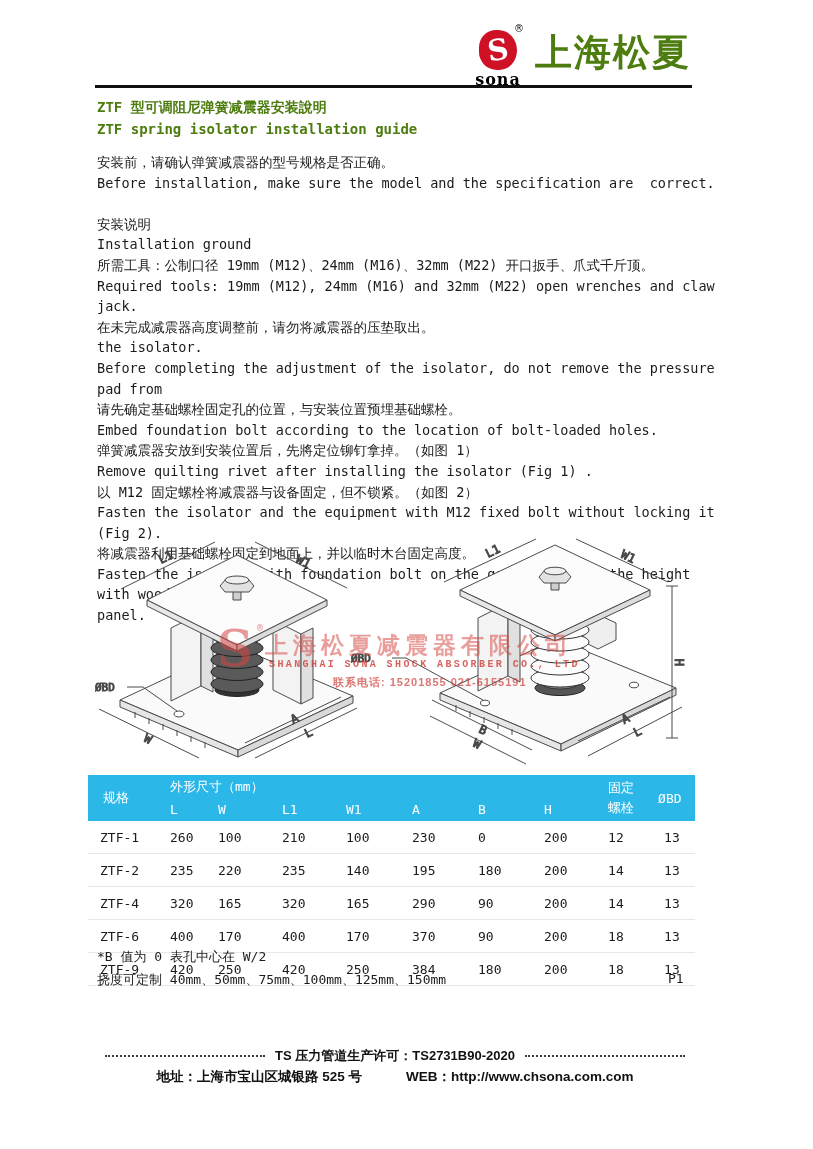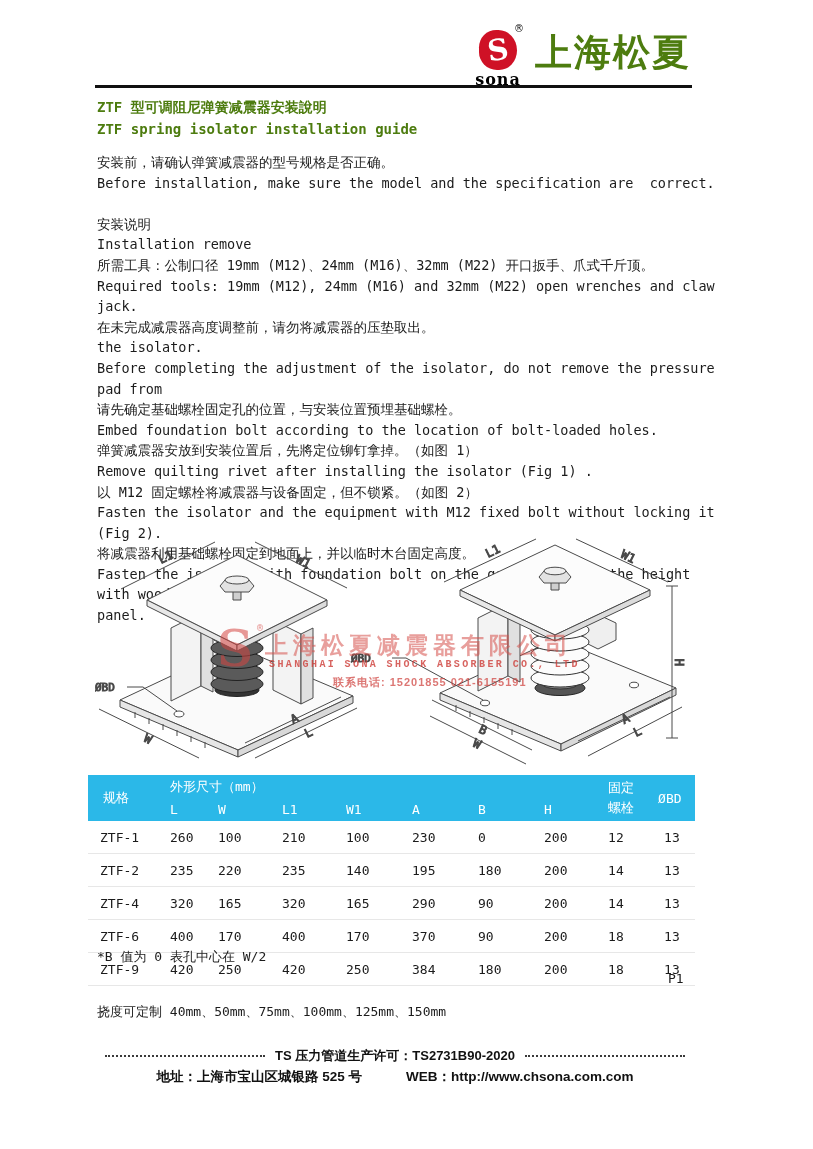--- a/index.html
+++ b/index.html
@@ -54,21 +54,21 @@
                 padding:0 0 0 10px;height:23px;}
   .dim-table th.first{padding-left:15px;vertical-align:middle;}
   .dim-table th.bolt{line-height:20px;vertical-align:middle;}
   .dim-table th.obd{padding-left:4px;vertical-align:middle;}
   .dim-table td{padding:0 0 0 10px;height:32px;border-bottom:1px solid #e7e7e7;
                 background:#fff;color:#1b1b1b;}
   .dim-table td.first{padding-left:12px;}
 
   
   .note1{position:absolute;left:97px;top:948px;font-size:13px;}
-  .note2{position:absolute;left:97px;top:971px;font-size:13px;margin-top:32px;}
+  .note2{position:absolute;left:97px;top:971px;font-size:13px;}
   .pageno{position:absolute;left:668px;top:971px;font-size:13px;}
 
   
   .footer-ts{position:absolute;left:95px;top:1047px;width:600px;display:flex;align-items:center;
              font-family:"Liberation Sans",sans-serif;font-weight:bold;font-size:13px;color:#111;}
   .dots{flex:1;height:0;border-bottom:2px dotted #3a3a3a;margin:0 10px;}
   .footer-addr{position:absolute;left:95px;top:1068px;width:600px;display:flex;
                justify-content:center;gap:44px;font-family:"Liberation Sans",sans-serif;
                font-weight:bold;font-size:13.5px;color:#111;}
 </style>
@@ -92,21 +92,21 @@
   <div class="doc-title">
     <div>ZTF 型可调阻尼弹簧减震器安装說明</div>
     <div>ZTF spring isolator installation guide</div>
   </div>
 
   <div class="body-text">
     <div class="bline">安装前，请确认弹簧减震器的型号规格是否正确。</div>
     <div class="bline">Before installation, make sure the model and the specification are  correct.</div>
     <div class="bline"></div>
     <div class="bline">安装说明</div>
-    <div class="bline">Installation remove</div>
+    <div class="bline">Installation ground</div>
     <div class="bline">所需工具：公制口径 19mm (M12)、24mm (M16)、32mm (M22) 开口扳手、爪式千斤顶。</div>
     <div class="bline">Required tools: 19mm (M12), 24mm (M16) and 32mm (M22) open wrenches and claw jack.</div>
     <div class="bline">在未完成减震器高度调整前，请勿将减震器的压垫取出。</div>
     <div class="bline">the isolator.</div>
     <div class="bline">Before completing the adjustment of the isolator, do not remove the pressure pad from</div>
     <div class="bline">请先确定基础螺栓固定孔的位置，与安装位置预埋基础螺栓。</div>
     <div class="bline">Embed foundation bolt according to the location of bolt-loaded holes.</div>
     <div class="bline">弹簧减震器安放到安装位置后，先將定位铆钉拿掉。（如图 1）</div>
     <div class="bline">Remove quilting rivet after installing the isolator (Fig 1) .</div>
     <div class="bline">以 M12 固定螺栓将减震器与设备固定，但不锁紧。（如图 2）</div>

